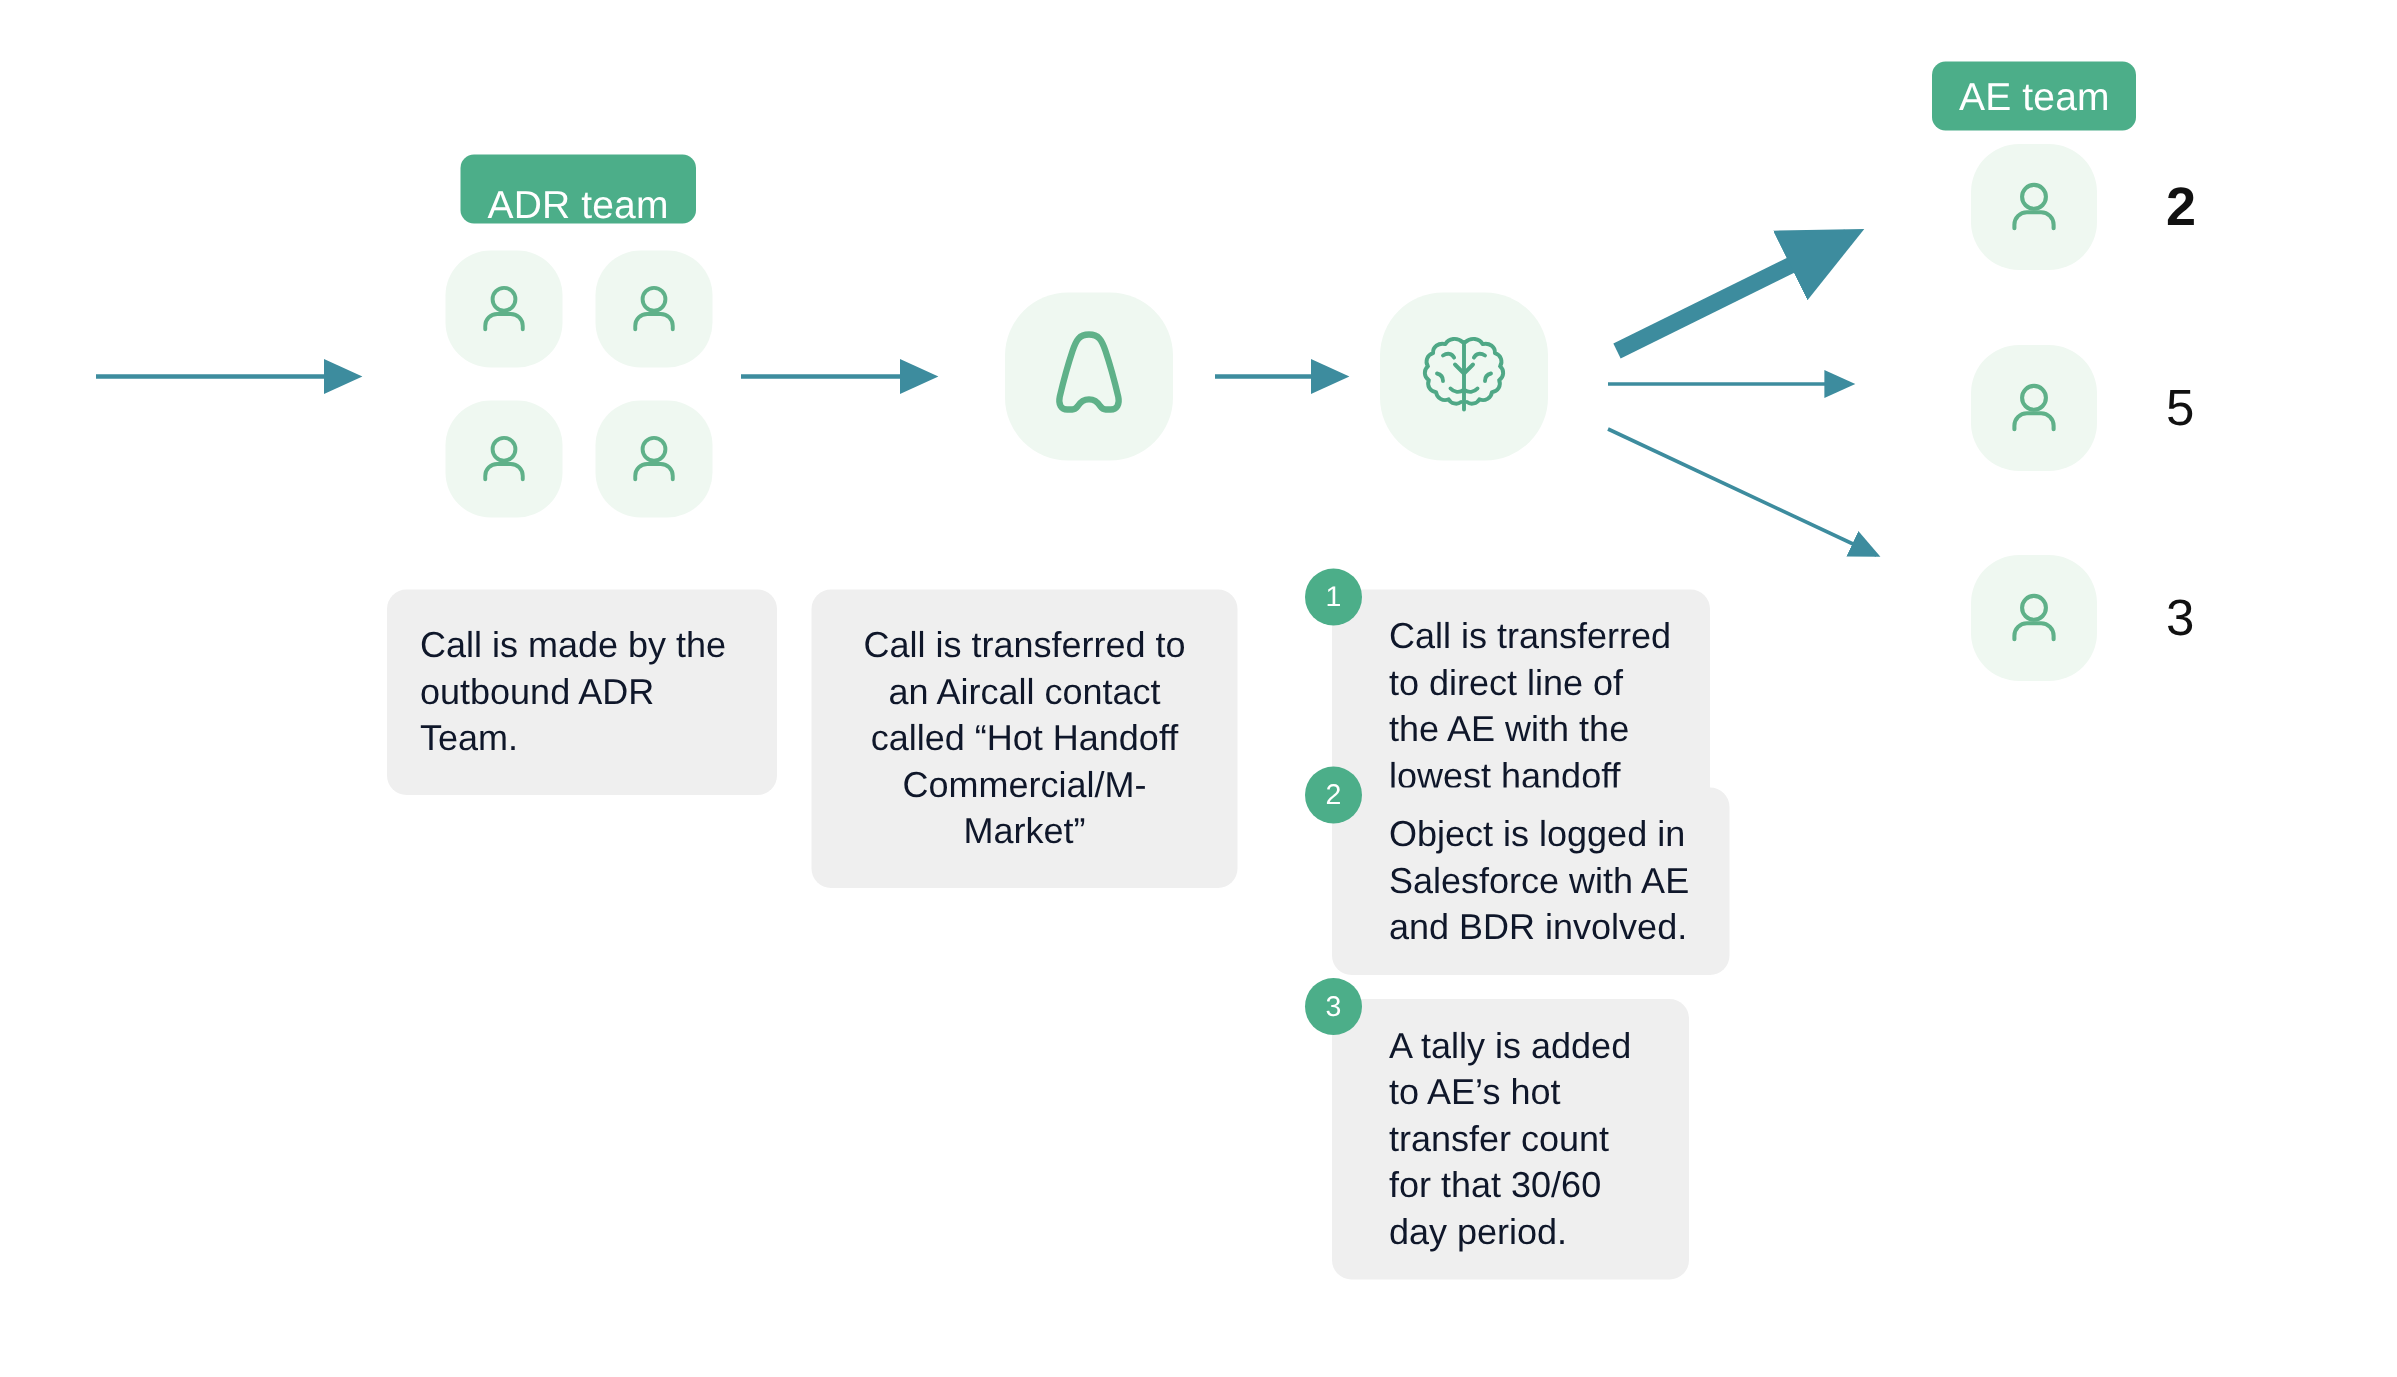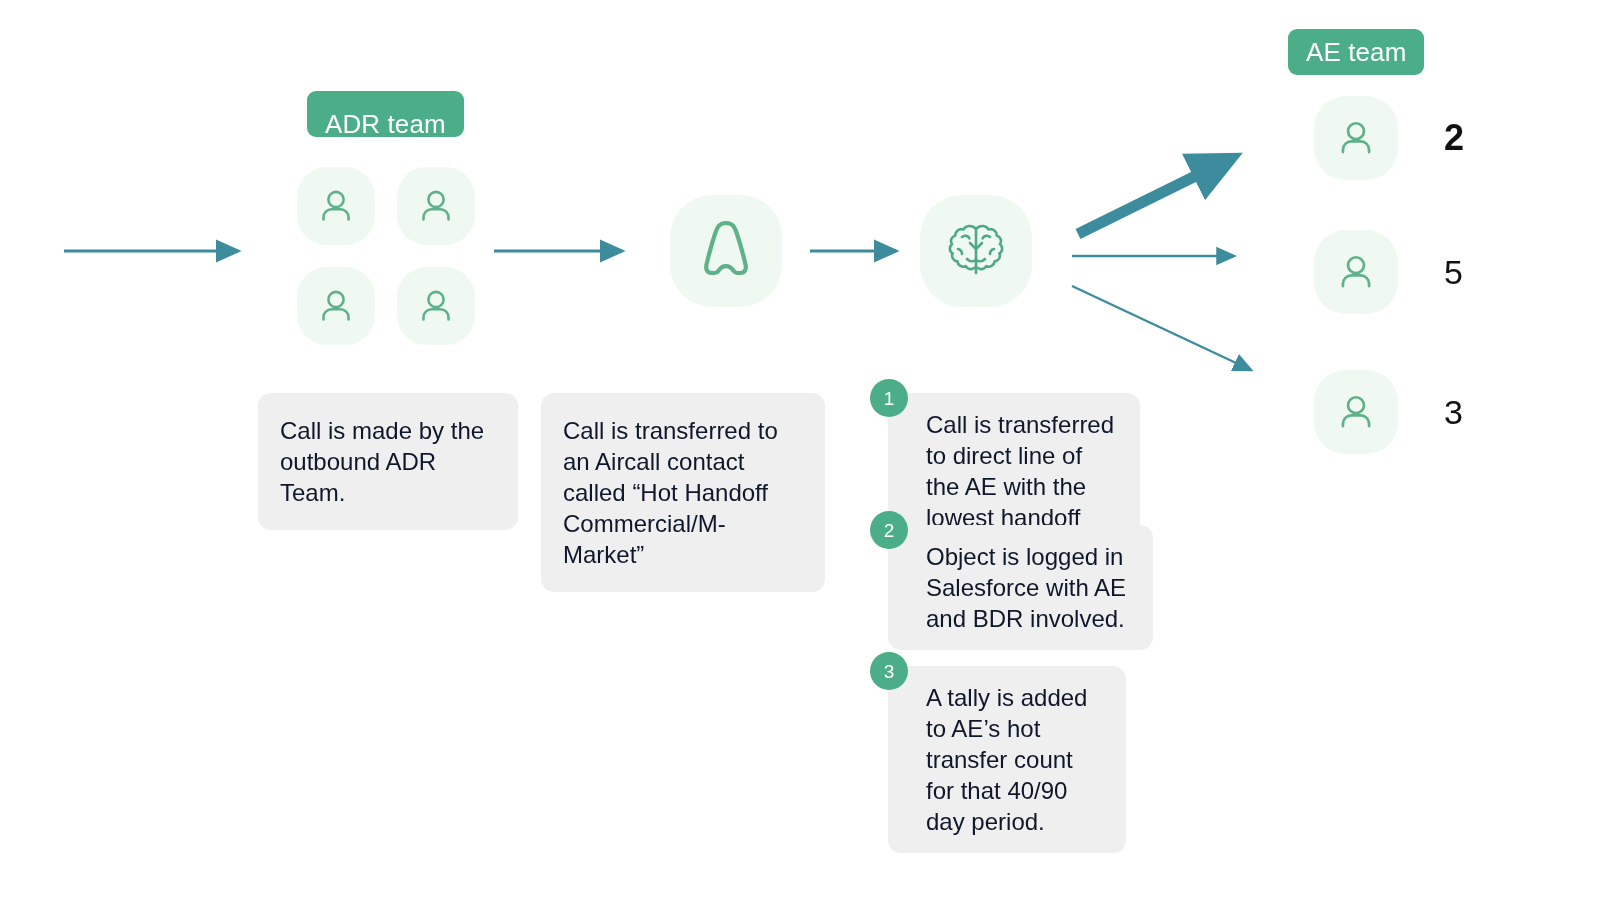--- a/index.html
+++ b/index.html
@@ -31,20 +31,21 @@
     display: flex;
     align-items: center;
     justify-content: center;
     font-size: 26px;
     letter-spacing: 0.1px;
     font-weight: 400;
     line-height: 1;
     padding: 0 18px;
     height: 46px;
     white-space: nowrap;
+    margin-top: 12px;
   }
 
   
   .avatar-tile {
     width: 78px;
     height: 78px;
     background: #EFF8F1;
     border-radius: 30px / 30px;
     display: flex;
     align-items: center;
@@ -245,38 +246,38 @@
         <path d="M9.5 35.5 v-2.2 a8 8 0 0 1 8 -8 h9 a8 8 0 0 1 8 8 v2.2" stroke="#5FB189" stroke-width="2.6" stroke-linecap="round" fill="none"></path>
       </svg>
     </div>
     <div class="ae-count">3</div>
   </div>
 
   <div class="abs note-card" style="left:258px; top:393px; width:260px;">
     <span>Call is made by the outbound ADR Team.</span>
   </div>
 
-  <div class="abs note-card" style="left:541px; top:393px; width:284px;">
+  <div class="abs note-card" style="left:541px; top:393px; width:284px;text-align:center;">
     <span>Call is transferred to an Aircall contact called “Hot Handoff Commercial/M-Market”</span>
   </div>
 
   <div class="step-wrap" style="left:870px; top:379px;">
     <div class="step-num">1</div>
     <div class="note-card numbered" style="width:252px;">
       <span>Call is transferred to direct line of the AE with the lowest handoff count.</span>
     </div>
   </div>
 
   <div class="step-wrap" style="left:870px; top:511px;">
     <div class="step-num">2</div>
     <div class="note-card numbered" style="width:265px;">
       <span>Object is logged in Salesforce with AE and BDR involved.</span>
     </div>
   </div>
 
   <div class="step-wrap" style="left:870px; top:652px;">
     <div class="step-num">3</div>
     <div class="note-card numbered" style="width:238px;">
-      <span>A tally is added to AE’s hot transfer count for that 40/90 day period.</span>
+      <span>A tally is added to AE’s hot transfer count for that 30/60 day period.</span>
     </div>
   </div>
 
 </div>
 
 </body></html>

